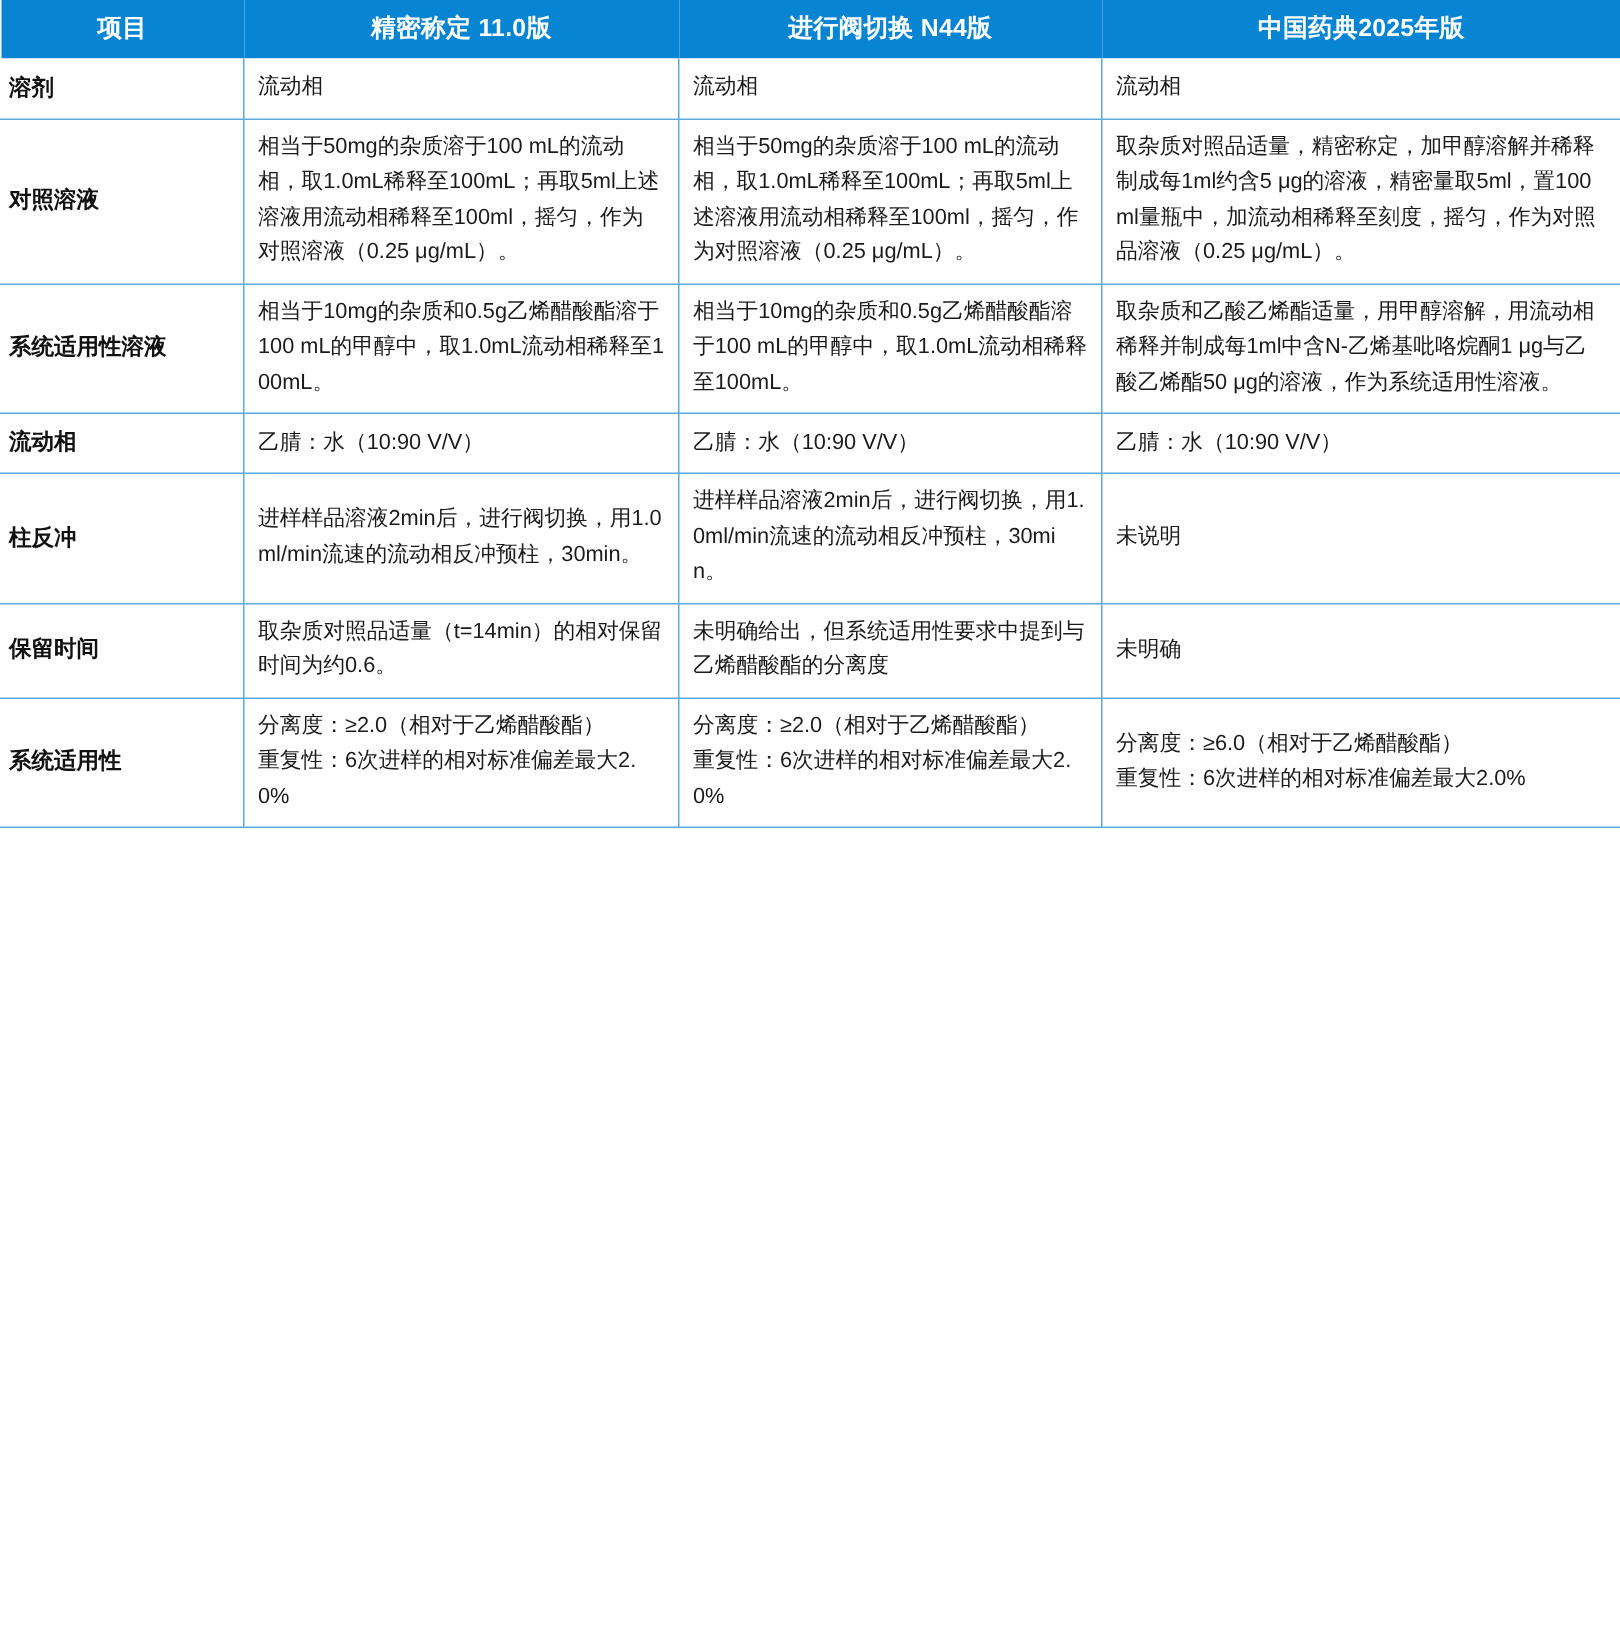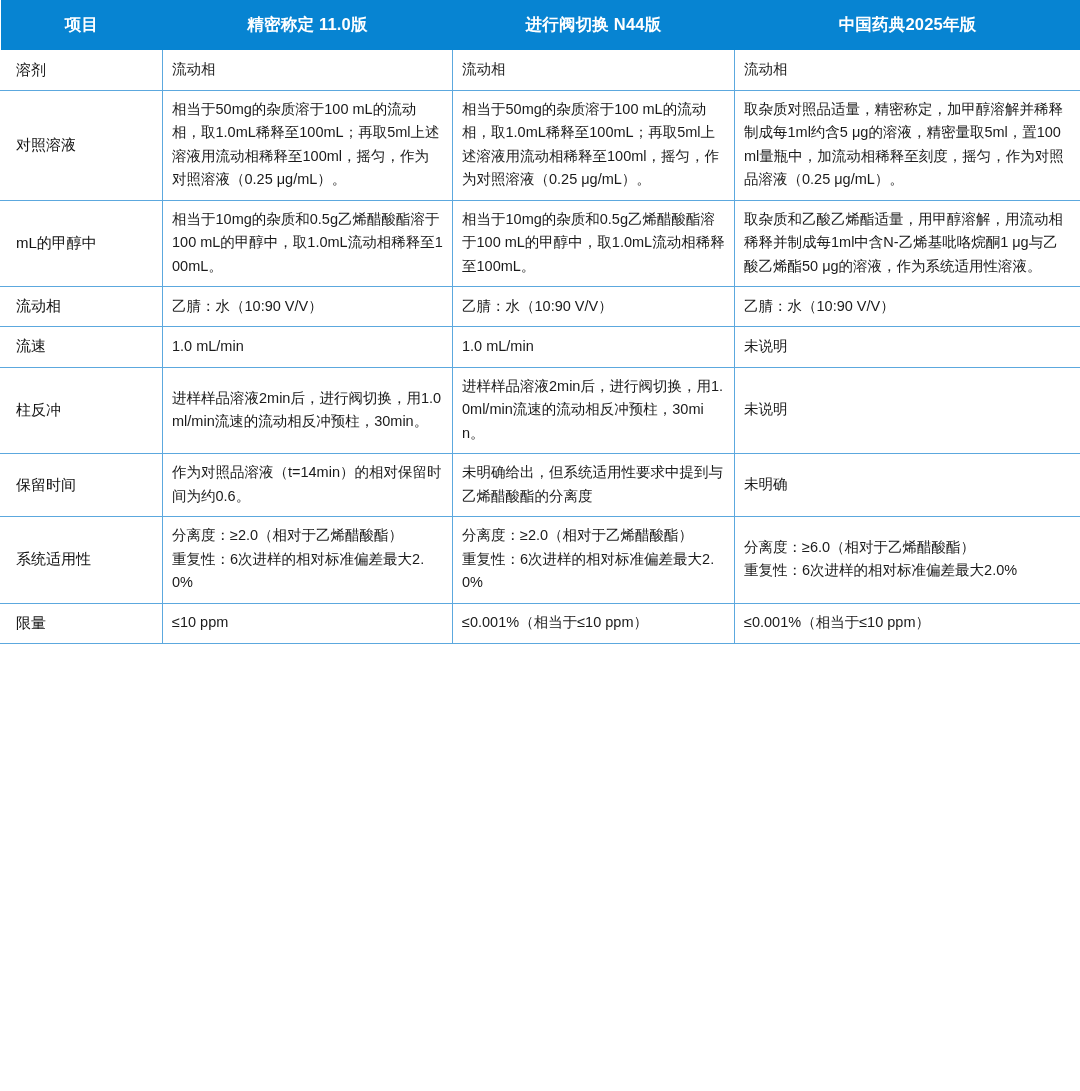--- a/index.html
+++ b/index.html
@@ -21,21 +21,21 @@
     table-layout: fixed;
   }
 
   col.c-item  { width: 162px; }
   col.c-ep    { width: 290px; }
   col.c-usp   { width: 282px; }
   col.c-chp   { width: 346px; }
 
   thead tr.header-row {
     background: #0784D2;
-    height: 50px;
+    height: 39px;
   }
   thead th {
     color: #ffffff;
     font-weight: bold;
     font-size: 16.5px;
     text-align: center;
     vertical-align: middle;
     padding: 0;
     border: none;
     letter-spacing: 0.2px;
@@ -43,23 +43,23 @@
 
   tbody td {
     border: 1px solid #5CA8DE;
     vertical-align: middle;
     padding: 7px 9px 8px 9px;
     font-size: 14.5px;
     line-height: 1.62;
     word-break: break-all;
   }
   tbody td.item-cell {
-    font-weight: normal;
+    font-weight: bold;
     font-size: 15px;
-    padding-left: 15px;
+    padding-left: 5px;
     padding-right: 4px;
     border-left: 1px solid #ffffff;
     word-break: keep-all;
   }
   tbody tr:first-child td {
     border-top: 1px solid #ffffff;
   }
   tbody tr:last-child td {
     border-bottom: 1px solid #5CA8DE;
   }
@@ -95,46 +95,40 @@
         <td class="body-cell">流动相</td>
         <td class="body-cell">流动相</td>
       </tr>
       <tr>
         <td class="item-cell">对照溶液</td>
         <td class="body-cell">相当于50mg的杂质溶于100 mL的流动相，取1.0mL稀释至100mL；再取5ml上述溶液用流动相稀释至100ml，摇匀，作为对照溶液（0.25 μg/mL）。</td>
         <td class="body-cell">相当于50mg的杂质溶于100 mL的流动相，取1.0mL稀释至100mL；再取5ml上述溶液用流动相稀释至100ml，摇匀，作为对照溶液（0.25 μg/mL）。</td>
         <td class="body-cell">取杂质对照品适量，精密称定，加甲醇溶解并稀释制成每1ml约含5 μg的溶液，精密量取5ml，置100ml量瓶中，加流动相稀释至刻度，摇匀，作为对照品溶液（0.25 μg/mL）。</td>
       </tr>
       <tr>
-        <td class="item-cell">mL的甲醇中</td>
+        <td class="item-cell">系统适用性溶液</td>
         <td class="body-cell">相当于10mg的杂质和0.5g乙烯醋酸酯溶于100 mL的甲醇中，取1.0mL流动相稀释至100mL。</td>
         <td class="body-cell">相当于10mg的杂质和0.5g乙烯醋酸酯溶于100 mL的甲醇中，取1.0mL流动相稀释至100mL。</td>
         <td class="body-cell">取杂质和乙酸乙烯酯适量，用甲醇溶解，用流动相稀释并制成每1ml中含N-乙烯基吡咯烷酮1 μg与乙酸乙烯酯50 μg的溶液，作为系统适用性溶液。</td>
       </tr>
       <tr>
         <td class="item-cell">流动相</td>
         <td class="body-cell">乙腈：水（10:90 V/V）</td>
         <td class="body-cell">乙腈：水（10:90 V/V）</td>
         <td class="body-cell">乙腈：水（10:90 V/V）</td>
       </tr>
       <tr>
-        <td class="item-cell">流速</td>
-        <td class="body-cell">1.0 mL/min</td>
-        <td class="body-cell">1.0 mL/min</td>
-        <td class="body-cell">未说明</td>
-      </tr>
-      <tr>
         <td class="item-cell">柱反冲</td>
         <td class="body-cell">进样样品溶液2min后，进行阀切换，用1.0ml/min流速的流动相反冲预柱，30min。</td>
         <td class="body-cell">进样样品溶液2min后，进行阀切换，用1.0ml/min流速的流动相反冲预柱，30min。</td>
         <td class="body-cell">未说明</td>
       </tr>
       <tr>
         <td class="item-cell">保留时间</td>
-        <td class="body-cell">作为对照品溶液（t=14min）的相对保留时间为约0.6。</td>
+        <td class="body-cell">取杂质对照品适量（t=14min）的相对保留时间为约0.6。</td>
         <td class="body-cell">未明确给出，但系统适用性要求中提到与乙烯醋酸酯的分离度</td>
         <td class="body-cell">未明确</td>
       </tr>
       <tr>
         <td class="item-cell">系统适用性</td>
         <td class="body-cell">
           <div class="cell-lines">
             <div>分离度：≥2.0（相对于乙烯醋酸酯）</div>
             <div>重复性：6次进样的相对标准偏差最大2.0%</div>
           </div>
@@ -145,20 +139,14 @@
             <div>重复性：6次进样的相对标准偏差最大2.0%</div>
           </div>
         </td>
         <td class="body-cell">
           <div class="cell-lines">
             <div>分离度：≥6.0（相对于乙烯醋酸酯）</div>
             <div>重复性：6次进样的相对标准偏差最大2.0%</div>
           </div>
         </td>
       </tr>
-      <tr>
-        <td class="item-cell">限量</td>
-        <td class="body-cell">≤10 ppm</td>
-        <td class="body-cell">≤0.001%（相当于≤10 ppm）</td>
-        <td class="body-cell">≤0.001%（相当于≤10 ppm）</td>
-      </tr>
     </tbody>
 </table>
 
 </body></html>

